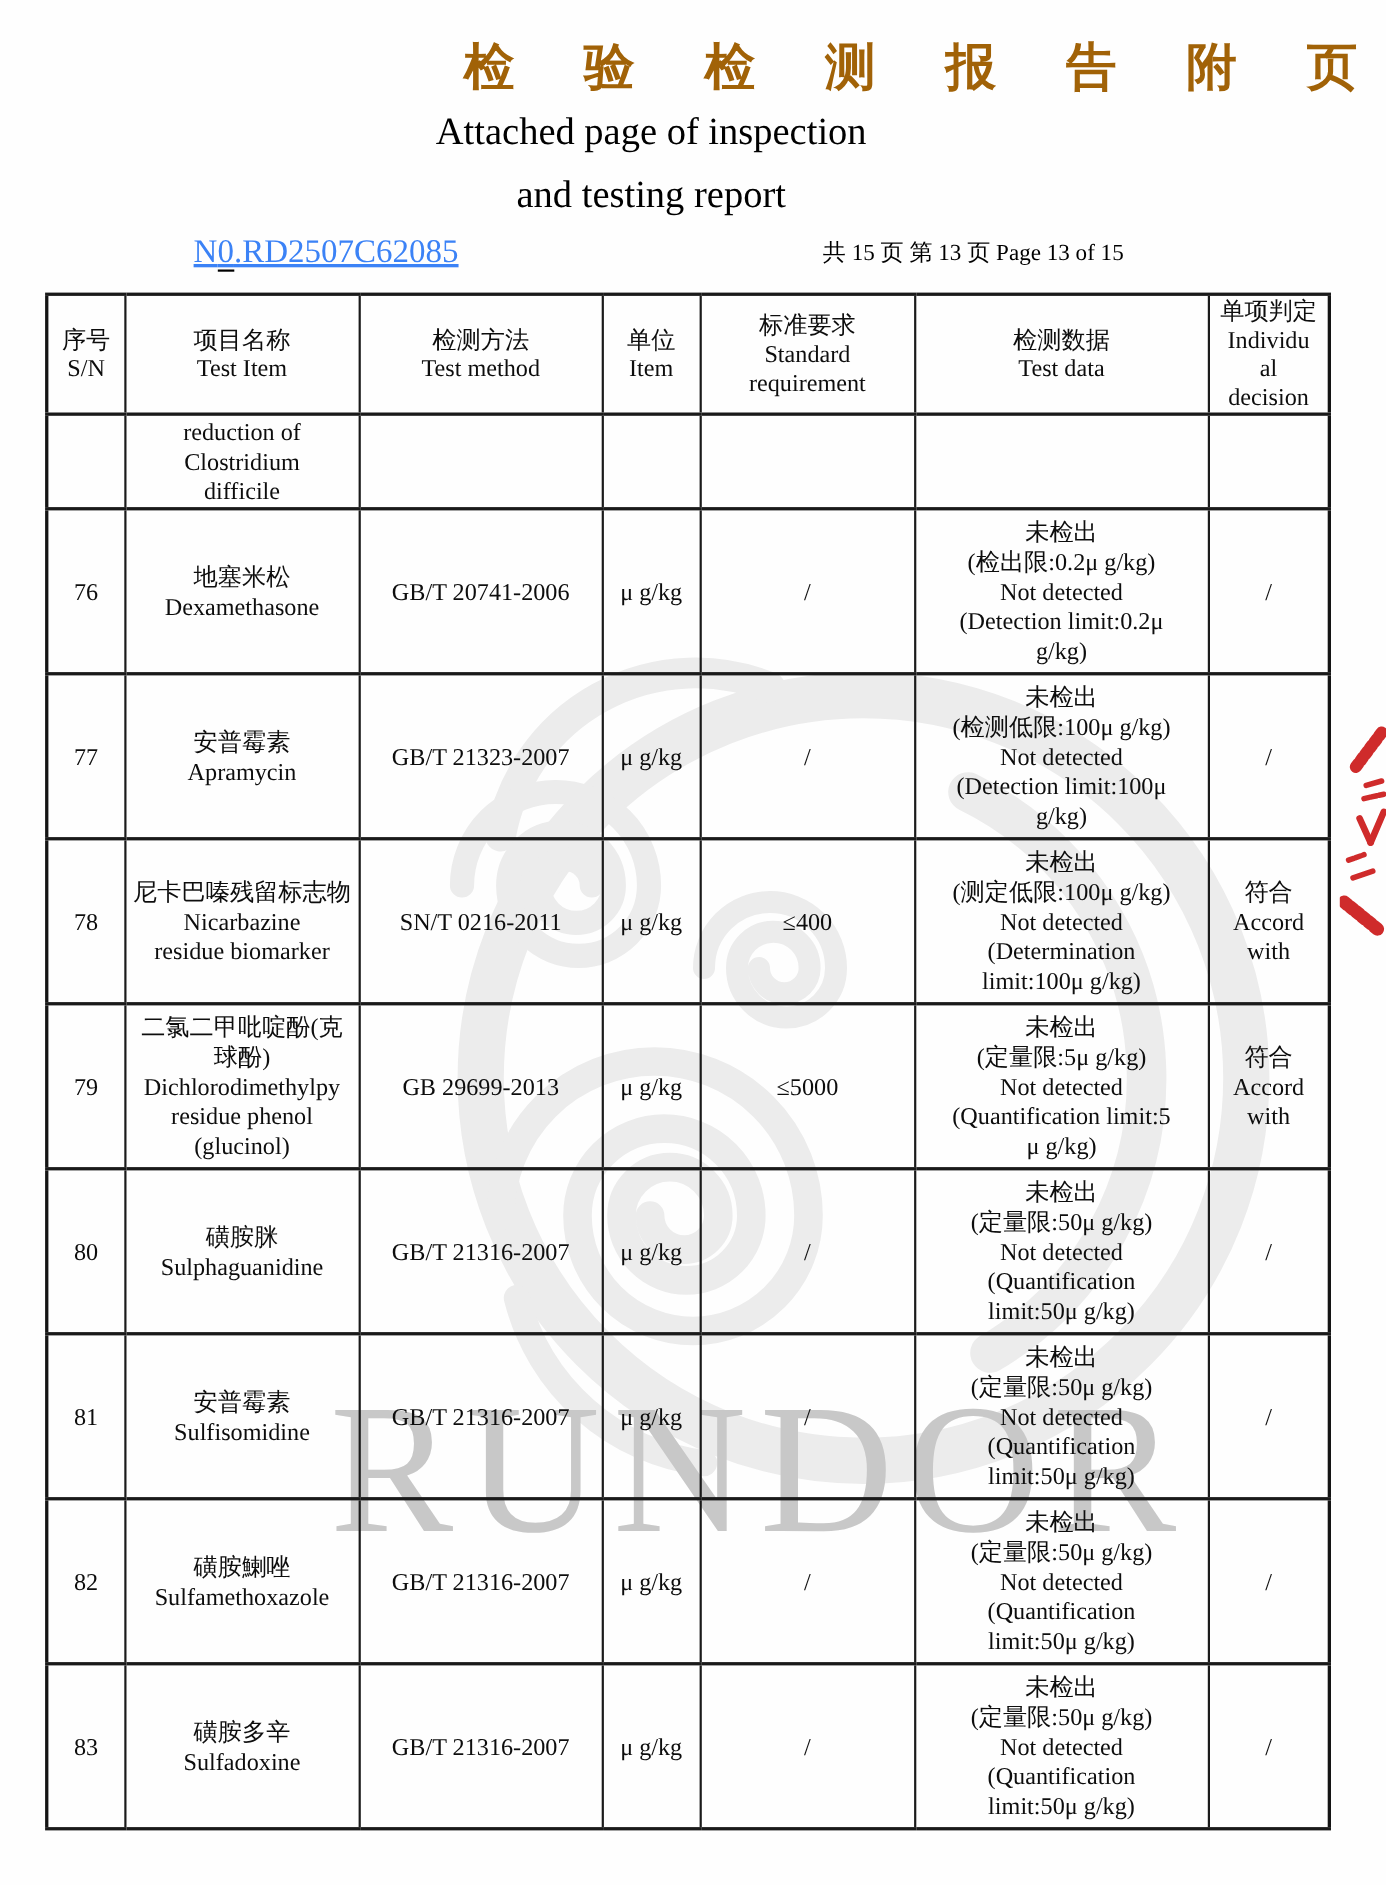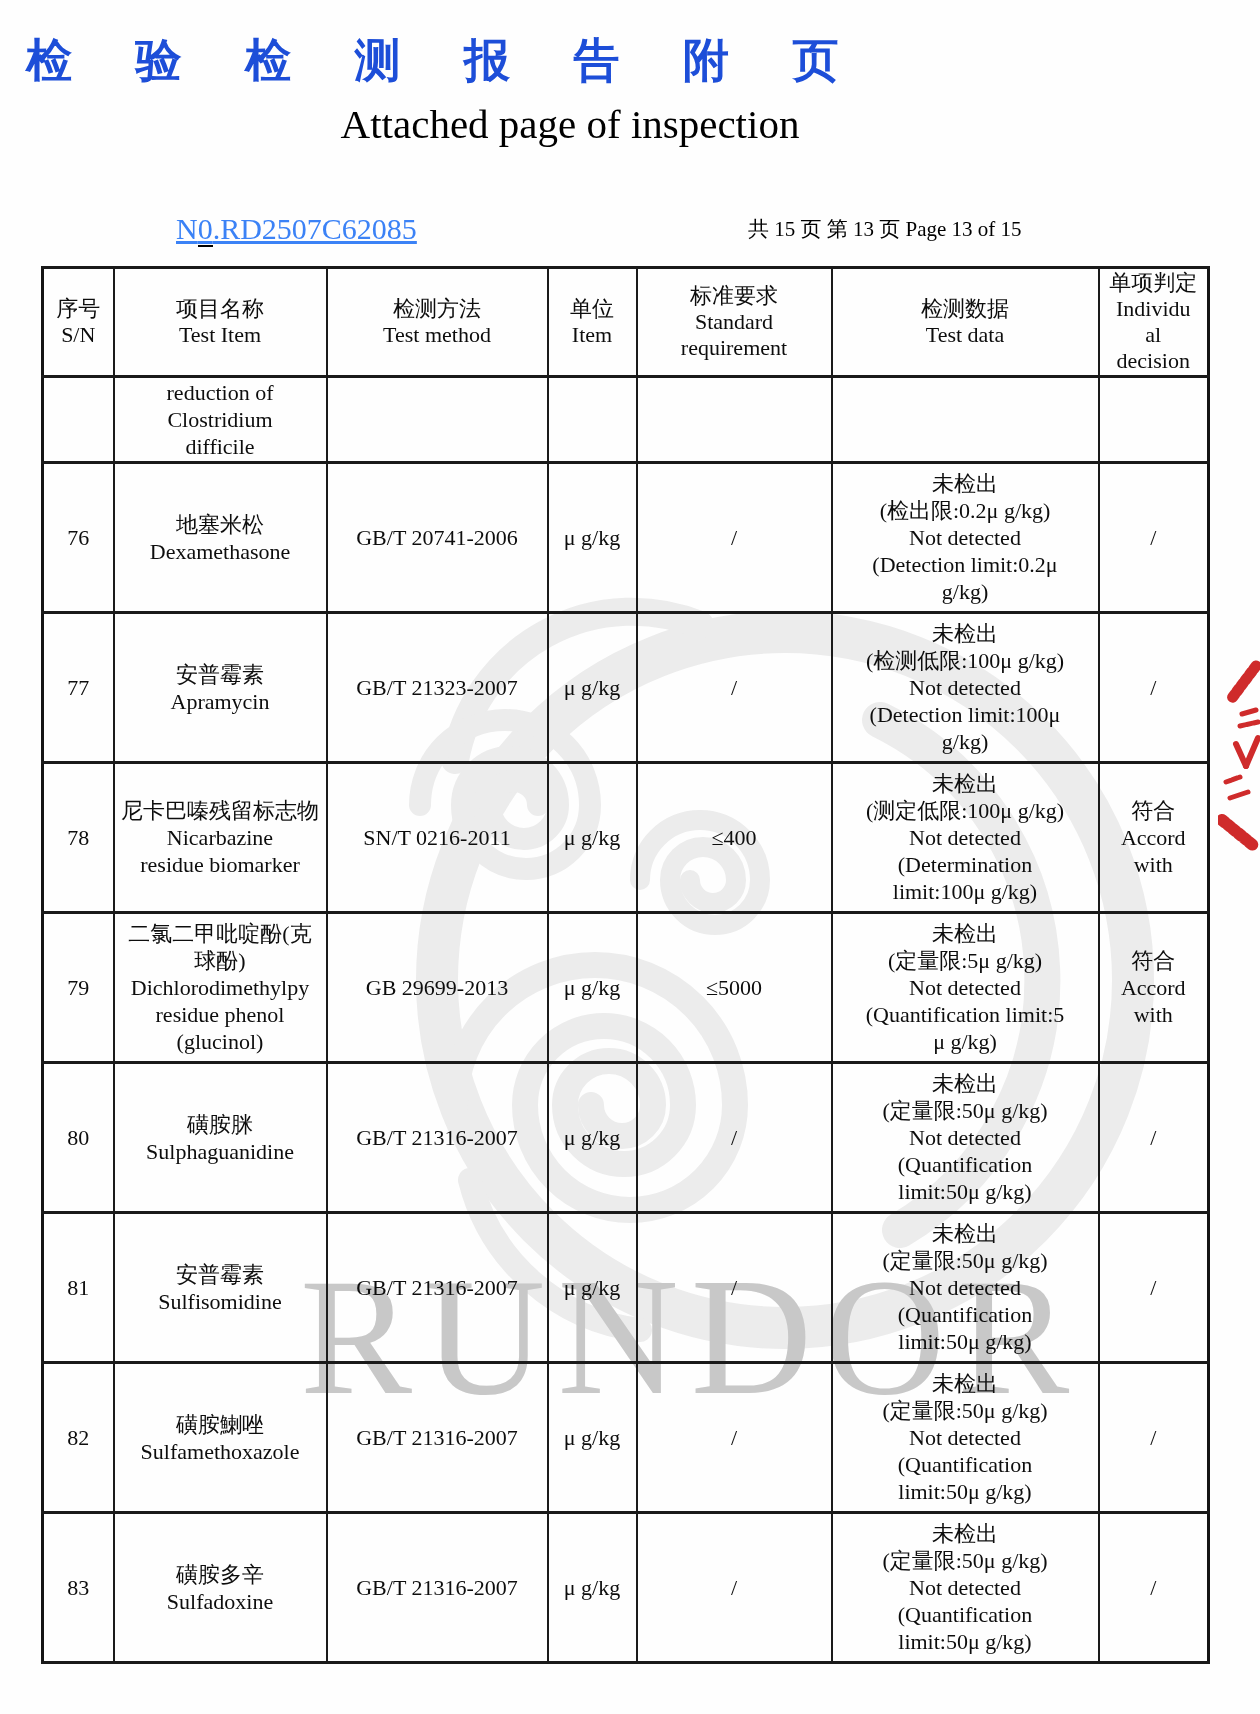--- a/index.html
+++ b/index.html
@@ -19,26 +19,26 @@
     font-size:168px; line-height:1; letter-spacing:12px;
     color:#c8c8c8; font-family:"Liberation Serif","DejaVu Serif",serif;
     white-space:nowrap;
     margin-left:32px;
   }
   .red-stamp { position:absolute; left:1218px; top:648px; z-index:5; }
 
   
   .title-zh {
     position:absolute; left:0; top:30px; width:1260px; z-index:3;
-    text-align:left; font-size:46px; font-weight:600; letter-spacing:26px;
-    text-indent:26px; color:#1d4ed8;
+    text-align:right; font-size:46px; font-weight:600; letter-spacing:26px;
+    text-indent:26px; color:#a16207;
   }
   .title-en1, .title-en2 {
     position:absolute; left:0; width:1140px; z-index:3;
-    text-align:center; font-size:41px; color:#000; font-weight:500;
+    text-align:center; font-size:35px; color:#000; font-weight:500;padding-left:22px;
   }
   .title-en1 { top:100px; }
   .title-en2 { top:157px; }
 
   .report-no {
     position:absolute; left:176px; top:212px; z-index:3;
     font-size:30px; color:#3b82f6;text-decoration:underline;
   }
   .report-no .u0 { border-bottom:2px solid #000; }
   .page-info {
@@ -92,20 +92,21 @@
       <path d="M18 96 L28 118" stroke-width="6"></path>
       <path d="M40 90 L28 118" stroke-width="6"></path>
       <path d="M8 134 L22 129" stroke-width="5" stroke-dasharray="5 2"></path>
       <path d="M12 150 L30 144" stroke-width="5"></path>
       <path d="M4 172 L36 198" stroke-width="12" stroke-dasharray="4 3"></path>
     </g>
   </svg>
 
   <div class="title-zh">检 验 检 测 报 告 附 页</div>
   <div class="title-en1">Attached page of inspection</div>
+  <div class="title-en2">and testing report</div>
 
   <div class="report-no"><span>N</span><span class="u0">0</span><span>.RD2507C62085</span></div>
   <div class="page-info">共 15 页 第 13 页 Page 13 of 15</div>
 
   <table class="report-table">
     <colgroup>
       <col style="width:71px">
         <col style="width:213px">
         <col style="width:221px">
       <col style="width:89px">

